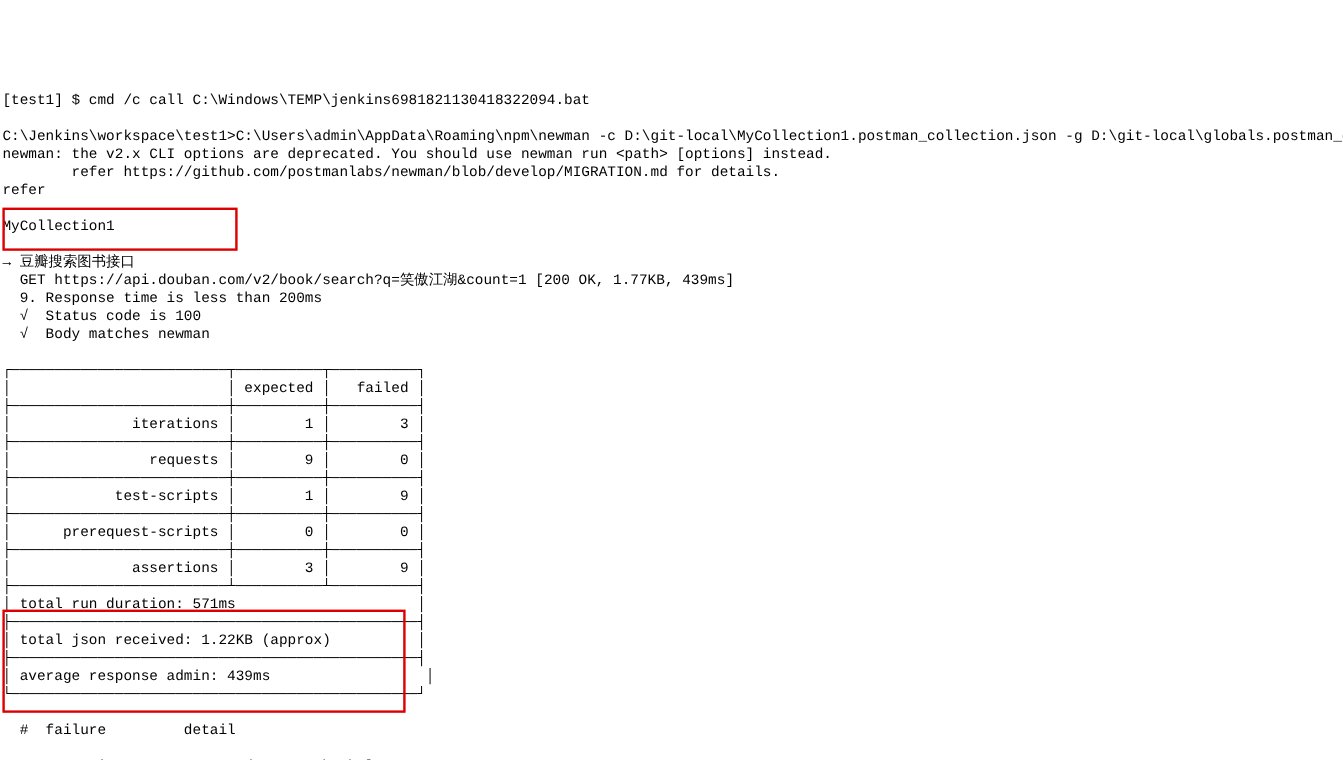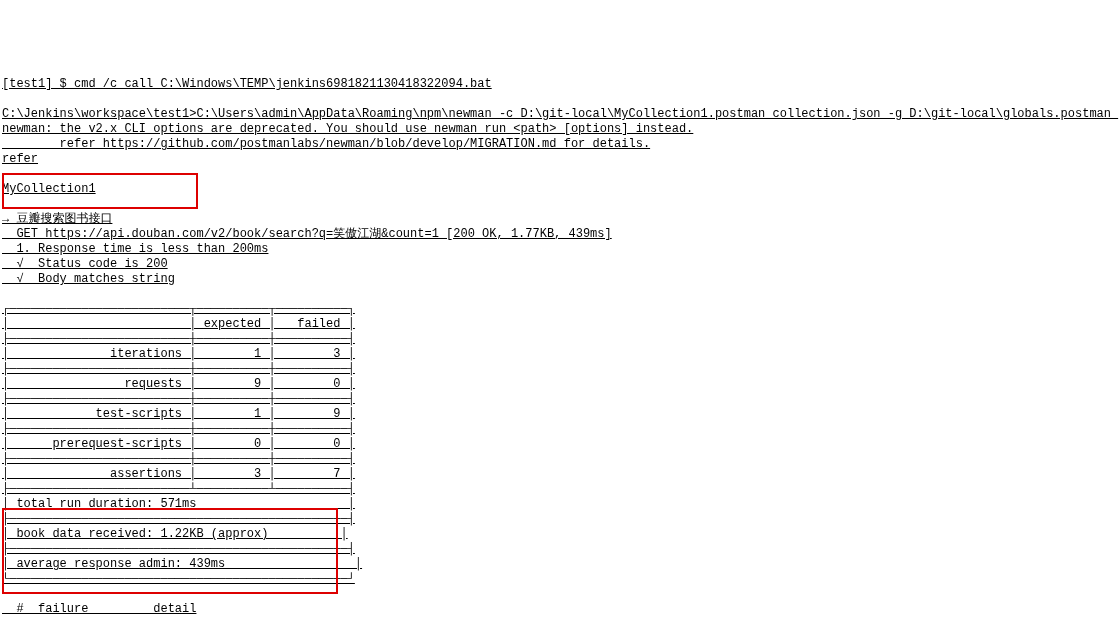--- a/index.html
+++ b/index.html
@@ -8,21 +8,20 @@
       background: white;
       color: #000;
       margin: 0;
       padding: 2px;
       white-space: pre;
       line-height: 1.25;
       position: relative;
     }
     .line {
       white-space: pre;
-      text-decoration: underline;
     }
     .red-box-1 {
       position: absolute;
       border: 2px solid #d00;
       left: 2px;
       top: 173px;
       width: 192px;
       height: 32px;
       pointer-events: none;
     }
@@ -46,40 +45,40 @@
 
 <span class="line">C:\Jenkins\workspace\test1&gt;C:\Users\admin\AppData\Roaming\npm\newman -c D:\git-local\MyCollection1.postman_collection.json -g D:\git-local\globals.postman_globals1.json</span>
 <span class="line">newman: the v2.x CLI options are deprecated. You should use newman run &lt;path&gt; [options] instead.</span>
 <span class="line">        refer https://github.com/postmanlabs/newman/blob/develop/MIGRATION.md for details.</span>
 <span class="line">refer</span>
 
 <span class="line">MyCollection1</span>
 
 <span class="line">→ 豆瓣搜索图书接口</span>
 <span class="line">  GET https://api.douban.com/v2/book/search?q=笑傲江湖&amp;count=1 [200 OK, 1.77KB, 439ms]</span>
-<span class="line">  1. Response time is less than 200ms</span>
-<span class="line">  √  Status code is 200</span>
-<span class="line">  √  Body matches string</span>
+<span class="line">  9. Response time is less than 200ms</span>
+<span class="line">  √  Status code is 100</span>
+<span class="line">  √  Body matches newman</span>
 
 <span class="line">┌─────────────────────────┬──────────┬──────────┐</span>
 <span class="line">│                         │ expected │   failed │</span>
 <span class="line">├─────────────────────────┼──────────┼──────────┤</span>
 <span class="line">│              iterations │        1 │        3 │</span>
 <span class="line">├─────────────────────────┼──────────┼──────────┤</span>
 <span class="line">│                requests │        9 │        0 │</span>
 <span class="line">├─────────────────────────┼──────────┼──────────┤</span>
 <span class="line">│            test-scripts │        1 │        9 │</span>
 <span class="line">├─────────────────────────┼──────────┼──────────┤</span>
 <span class="line">│      prerequest-scripts │        0 │        0 │</span>
 <span class="line">├─────────────────────────┼──────────┼──────────┤</span>
-<span class="line">│              assertions │        3 │        7 │</span>
+<span class="line">│              assertions │        3 │        9 │</span>
 <span class="line">├─────────────────────────┴──────────┴──────────┤</span>
 <span class="line">│ total run duration: 571ms                     │</span>
 <span class="line">├───────────────────────────────────────────────┤</span>
-<span class="line">│ book data received: 1.22KB (approx)          │</span>
+<span class="line">│ total json received: 1.22KB (approx)          │</span>
 <span class="line">├───────────────────────────────────────────────┤</span>
 <span class="line">│ average response admin: 439ms                  │</span>
 <span class="line">└───────────────────────────────────────────────┘</span>
 
 <span class="line">  #  failure         detail</span>
 
 <span class="line"> 1.  AssertionError  expected 439 to be below 200</span>
 
 
 

